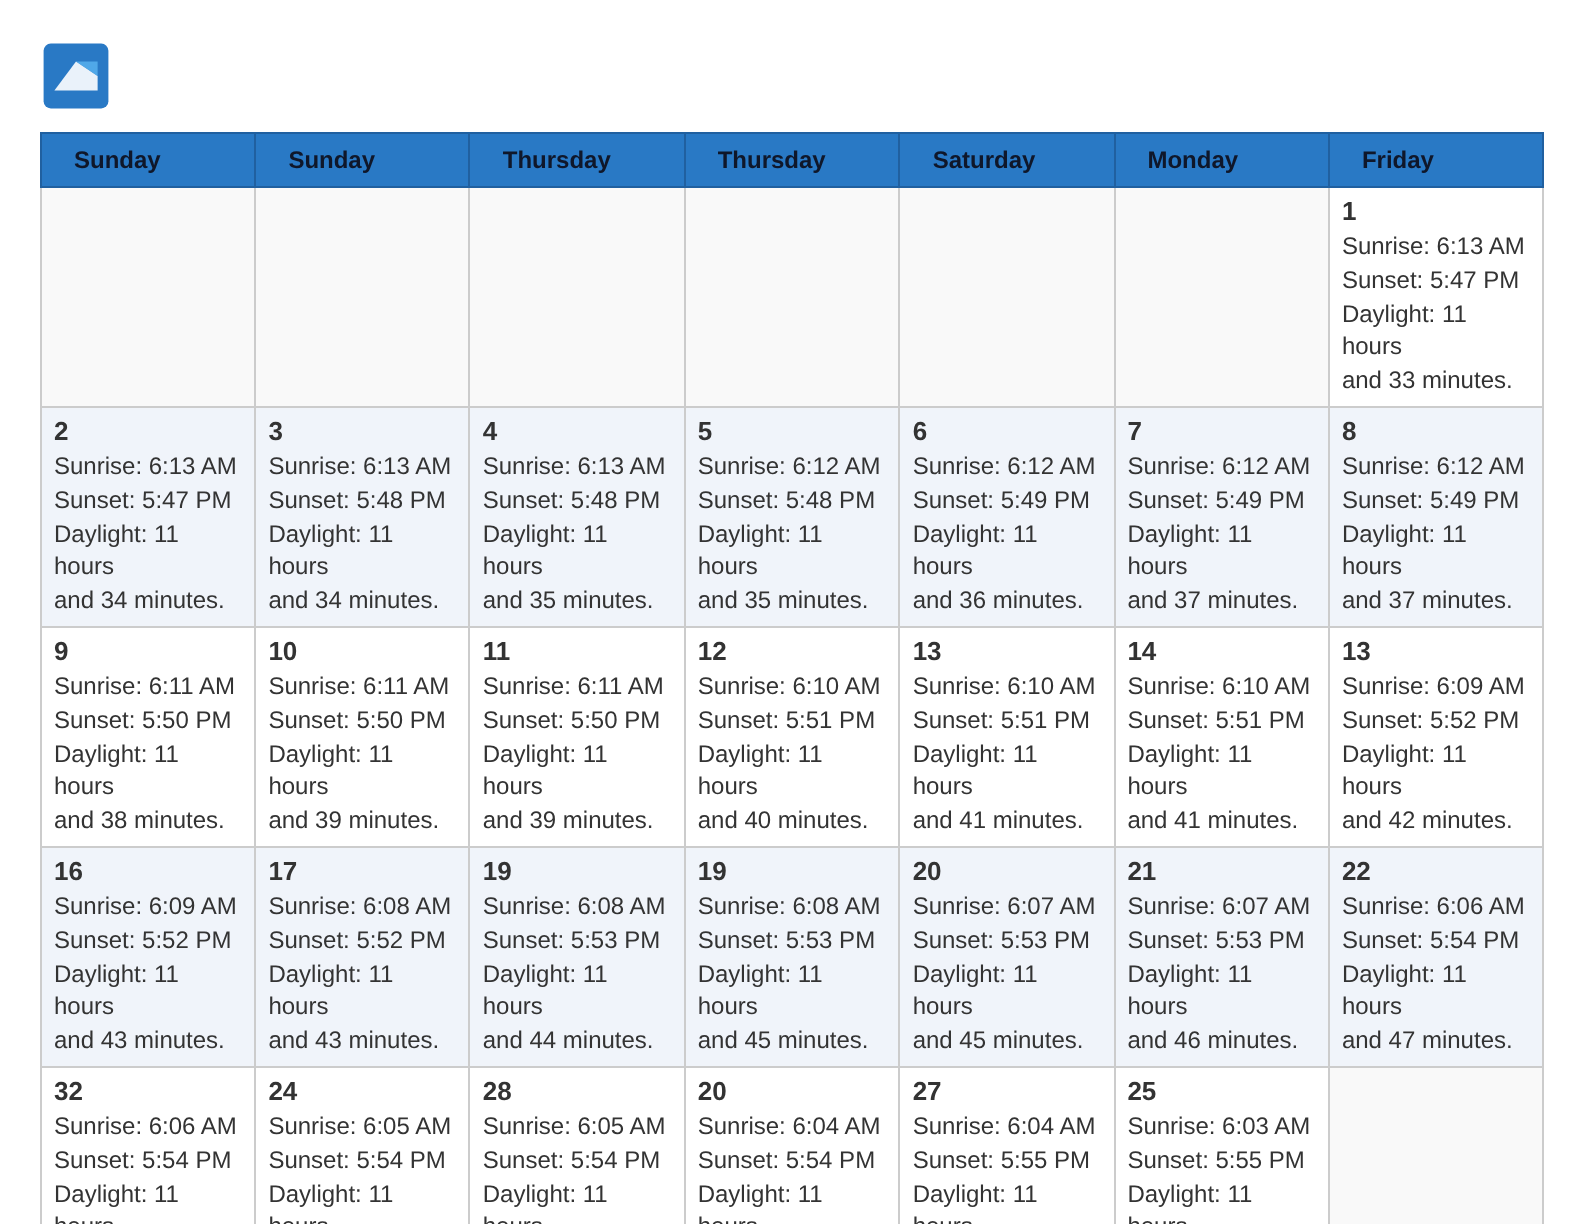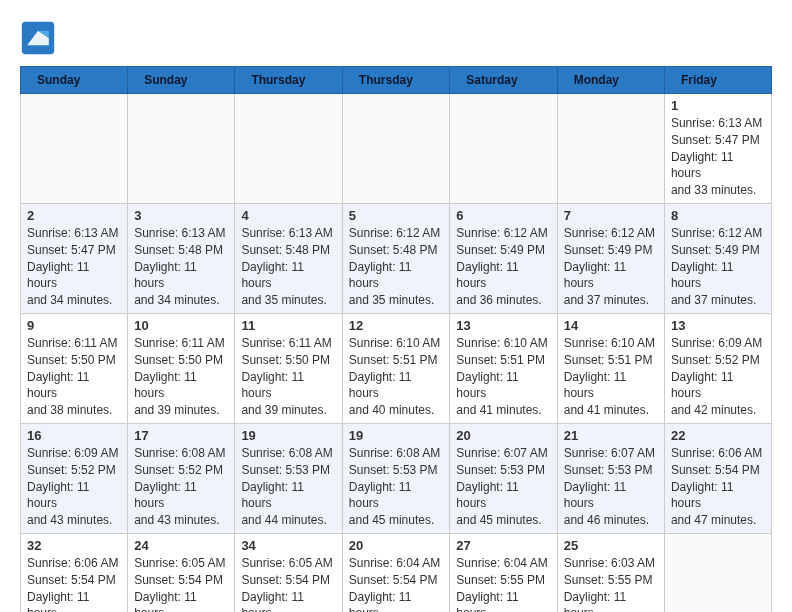--- a/index.html
+++ b/index.html
@@ -298,21 +298,21 @@
 and 48 minutes.</div>
         </td>
         <td>
           <span class="day-number">24</span>
           <div class="day-info" style="white-space: pre-line;">Sunrise: 6:05 AM
 Sunset: 5:54 PM
 Daylight: 11 hours
 and 48 minutes.</div>
         </td>
         <td>
-          <span class="day-number">34</span>
+          <span class="day-number">28</span>
           <div class="day-info" style="white-space: pre-line;">Sunrise: 6:05 AM
 Sunset: 5:54 PM
 Daylight: 11 hours
 and 49 minutes.</div>
         </td>
         <td>
           <span class="day-number">20</span>
           <div class="day-info" style="white-space: pre-line;">Sunrise: 6:04 AM
 Sunset: 5:54 PM
 Daylight: 11 hours

